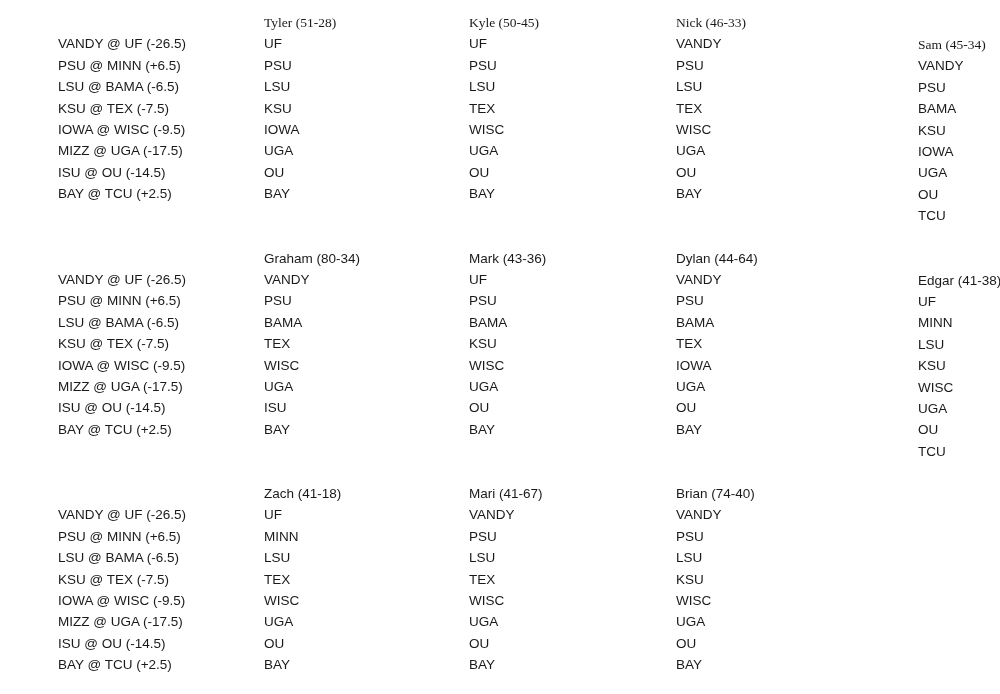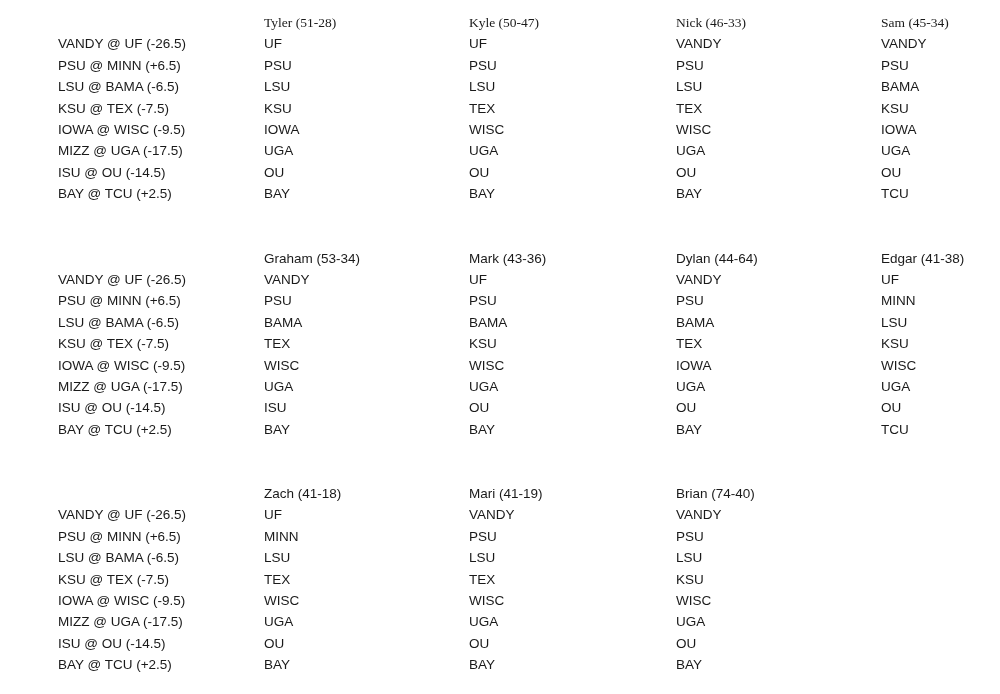--- a/index.html
+++ b/index.html
@@ -1,29 +1,29 @@
 <!DOCTYPE html>
 <html><head>
 <meta charset="utf-8">
 <style>
   html, body { margin: 0; padding: 0; background: #ffffff; }
   body { width: 1000px; height: 694px; position: relative; overflow: hidden;
          font-family: "Liberation Sans", sans-serif; font-size: 13.5px; color: #1a1a1a; }
   .block { position: absolute; left: 0; width: 1000px; }
   .row { position: absolute; left: 0; height: 21px; width: 1000px; }
   .cell { position: absolute; top: 0; white-space: nowrap; line-height: 21px; }
-  .c0 { left: 58px; } .c1 { left: 264px; } .c2 { left: 469px; } .c3 { left: 676px; } .c4 { left: 881px; }
+  .c0 { left: 58px; } .c1 { left: 264px; } .c2 { left: 469px; } .c3 { left: 676px; } .c4 { left: 918px; margin-top: 22px; }
 </style>
 </head>
 <body>
 
 <div class="block" style="top:12px;">
   <div class="row" style="top:0px;font-family:Liberation Serif, serif;">
     <span class="cell c1">Tyler (51-28)</span>
-    <span class="cell c2">Kyle (50-47)</span>
+    <span class="cell c2">Kyle (50-45)</span>
     <span class="cell c3">Nick (46-33)</span>
     <span class="cell c4">Sam (45-34)</span>
   </div>
   <div class="row" style="top:21.4px;">
     <span class="cell c0">VANDY @ UF (-26.5)</span>
     <span class="cell c1">UF</span>
     <span class="cell c2">UF</span>
     <span class="cell c3">VANDY</span>
     <span class="cell c4">VANDY</span>
   </div>
@@ -73,21 +73,21 @@
     <span class="cell c0">BAY @ TCU (+2.5)</span>
     <span class="cell c1">BAY</span>
     <span class="cell c2">BAY</span>
     <span class="cell c3">BAY</span>
     <span class="cell c4">TCU</span>
   </div>
 </div>
 
 <div class="block" style="top:247.5px;">
   <div class="row" style="top:0px;">
-    <span class="cell c1">Graham (53-34)</span>
+    <span class="cell c1">Graham (80-34)</span>
     <span class="cell c2">Mark (43-36)</span>
     <span class="cell c3">Dylan (44-64)</span>
     <span class="cell c4">Edgar (41-38)</span>
   </div>
   <div class="row" style="top:21.4px;">
     <span class="cell c0">VANDY @ UF (-26.5)</span>
     <span class="cell c1">VANDY</span>
     <span class="cell c2">UF</span>
     <span class="cell c3">VANDY</span>
     <span class="cell c4">UF</span>
@@ -139,21 +139,21 @@
     <span class="cell c1">BAY</span>
     <span class="cell c2">BAY</span>
     <span class="cell c3">BAY</span>
     <span class="cell c4">TCU</span>
   </div>
 </div>
 
 <div class="block" style="top:483px;">
   <div class="row" style="top:0px;">
     <span class="cell c1">Zach (41-18)</span>
-    <span class="cell c2">Mari (41-19)</span>
+    <span class="cell c2">Mari (41-67)</span>
     <span class="cell c3">Brian (74-40)</span>
   </div>
   <div class="row" style="top:21.4px;">
     <span class="cell c0">VANDY @ UF (-26.5)</span>
     <span class="cell c1">UF</span>
     <span class="cell c2">VANDY</span>
     <span class="cell c3">VANDY</span>
   </div>
   <div class="row" style="top:42.8px;">
     <span class="cell c0">PSU @ MINN (+6.5)</span>

